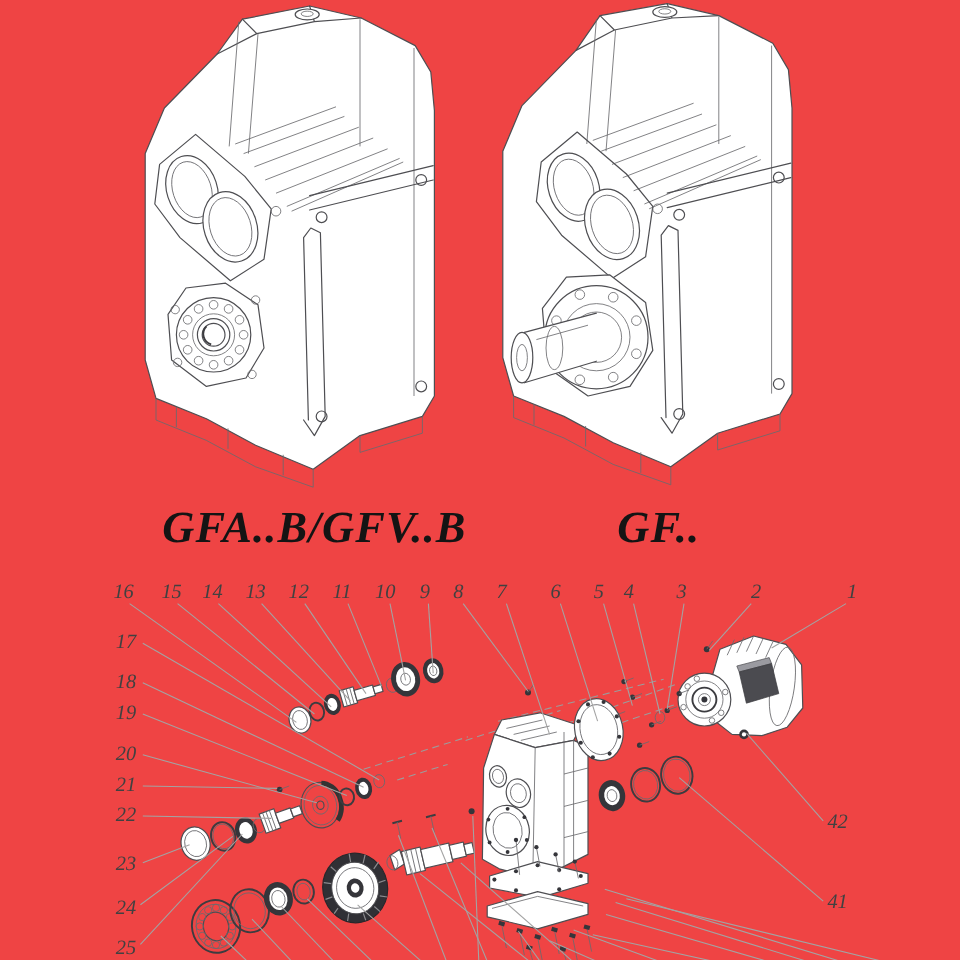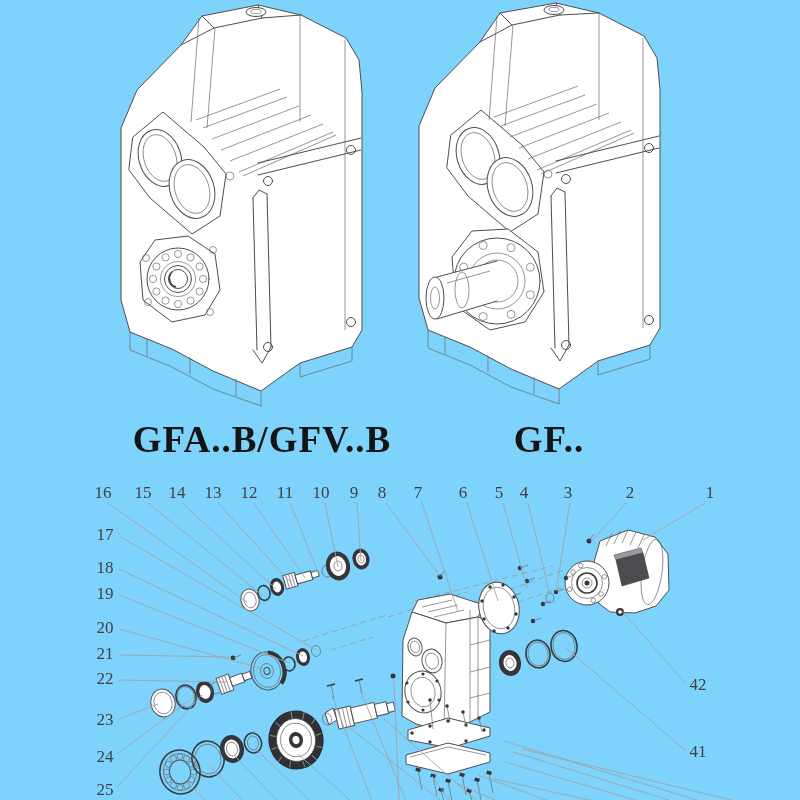--- a/index.html
+++ b/index.html
@@ -1,17 +1,17 @@
 <!DOCTYPE html>
 <html><head>
 <meta charset="utf-8">
 <style>
   html,body{margin:0;padding:0;background:#fff;}
-  .page{position:relative;width:800px;height:800px;background:#7dd3fc;overflow:hidden;
-        font-family:"Liberation Serif", serif;}
+  .page{position:relative;width:800px;height:800px;background:#ef4444;overflow:hidden;
+        font-family:"Liberation Serif", serif;font-style:italic;}
   svg{position:absolute;left:0;top:0;}
   .ln{stroke:#4e4e52;stroke-width:1;fill:none;stroke-linejoin:round;stroke-linecap:round;}
   .lnF{stroke:#4e4e52;stroke-width:1;fill:#ffffff;stroke-linejoin:round;}
   .ln2{stroke:#6a6a6e;stroke-width:.7;fill:none;}
   .lnB{stroke:#3c3c40;stroke-width:1.6;fill:none;}
   .dk{fill:#35353a;stroke:none;}
   .leader{stroke:#a3a3a3;stroke-width:.9;fill:none;}
   .dash{stroke:#9c9c9c;stroke-width:.9;fill:none;stroke-dasharray:6 4;}
   .num{font-family:"Liberation Serif", serif;font-size:17px;fill:#414141;}
   .title{font-family:"Liberation Serif", serif;font-size:37px;font-weight:bold;fill:#141414;letter-spacing:1px;}

